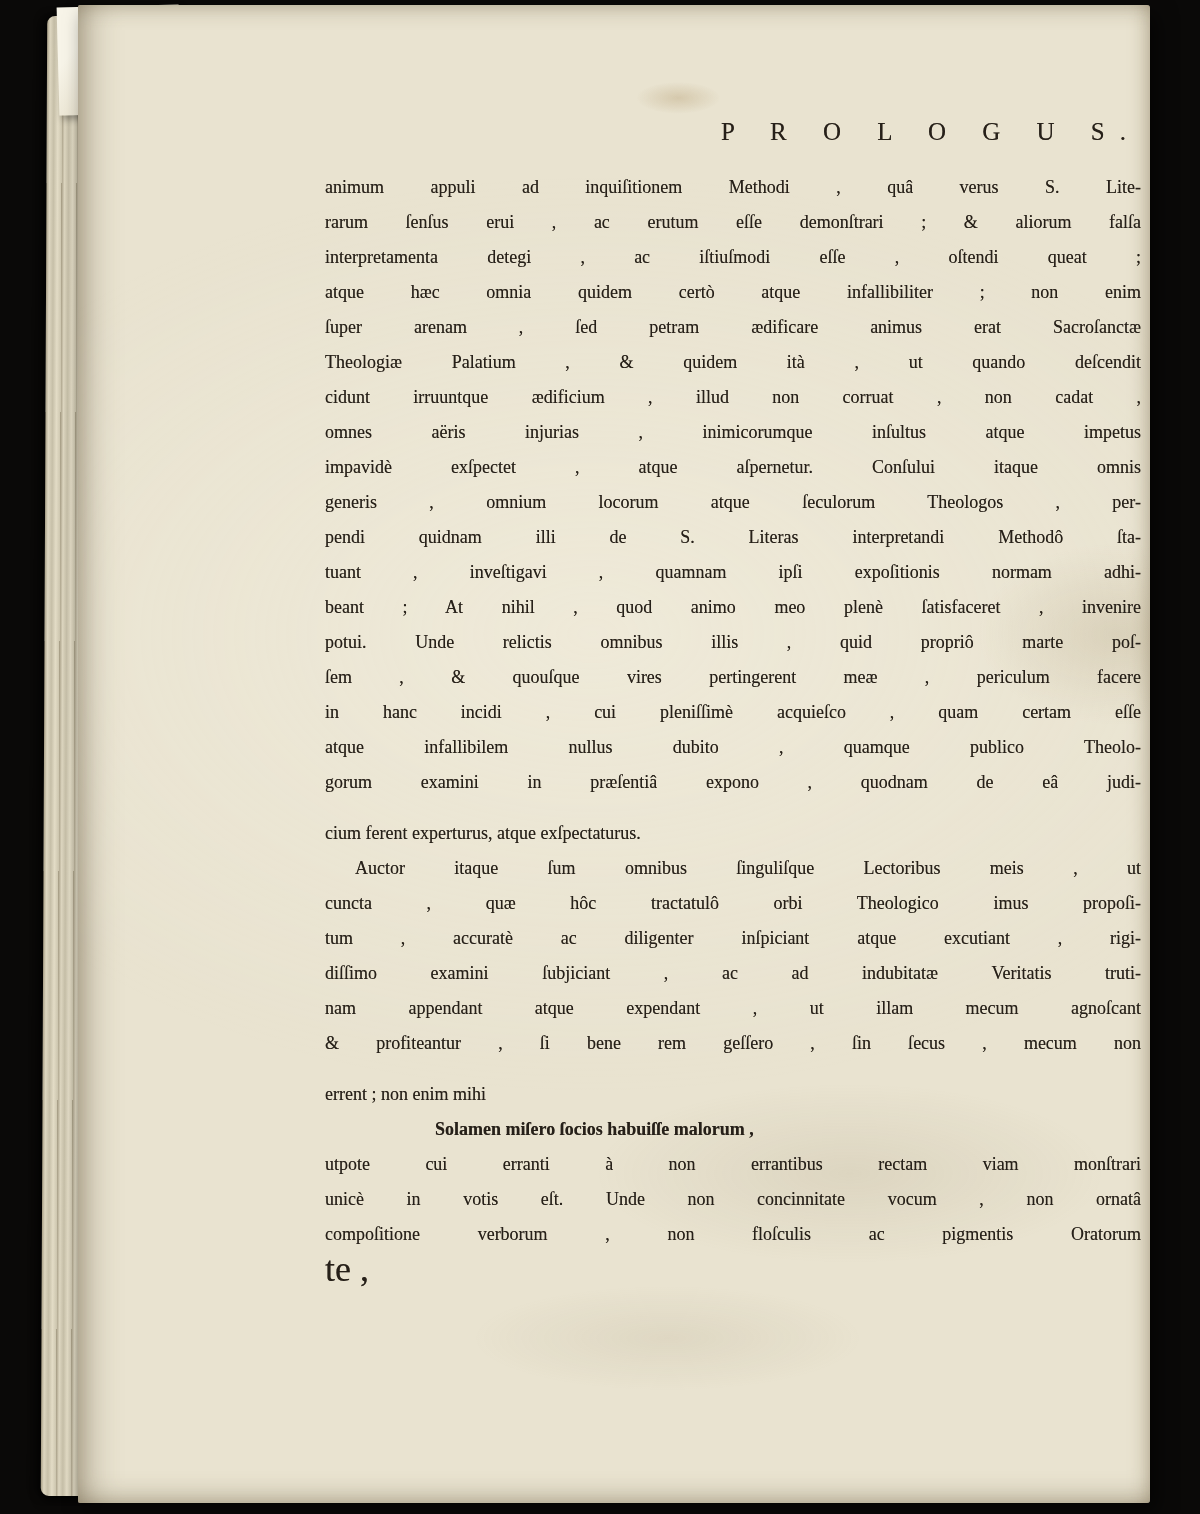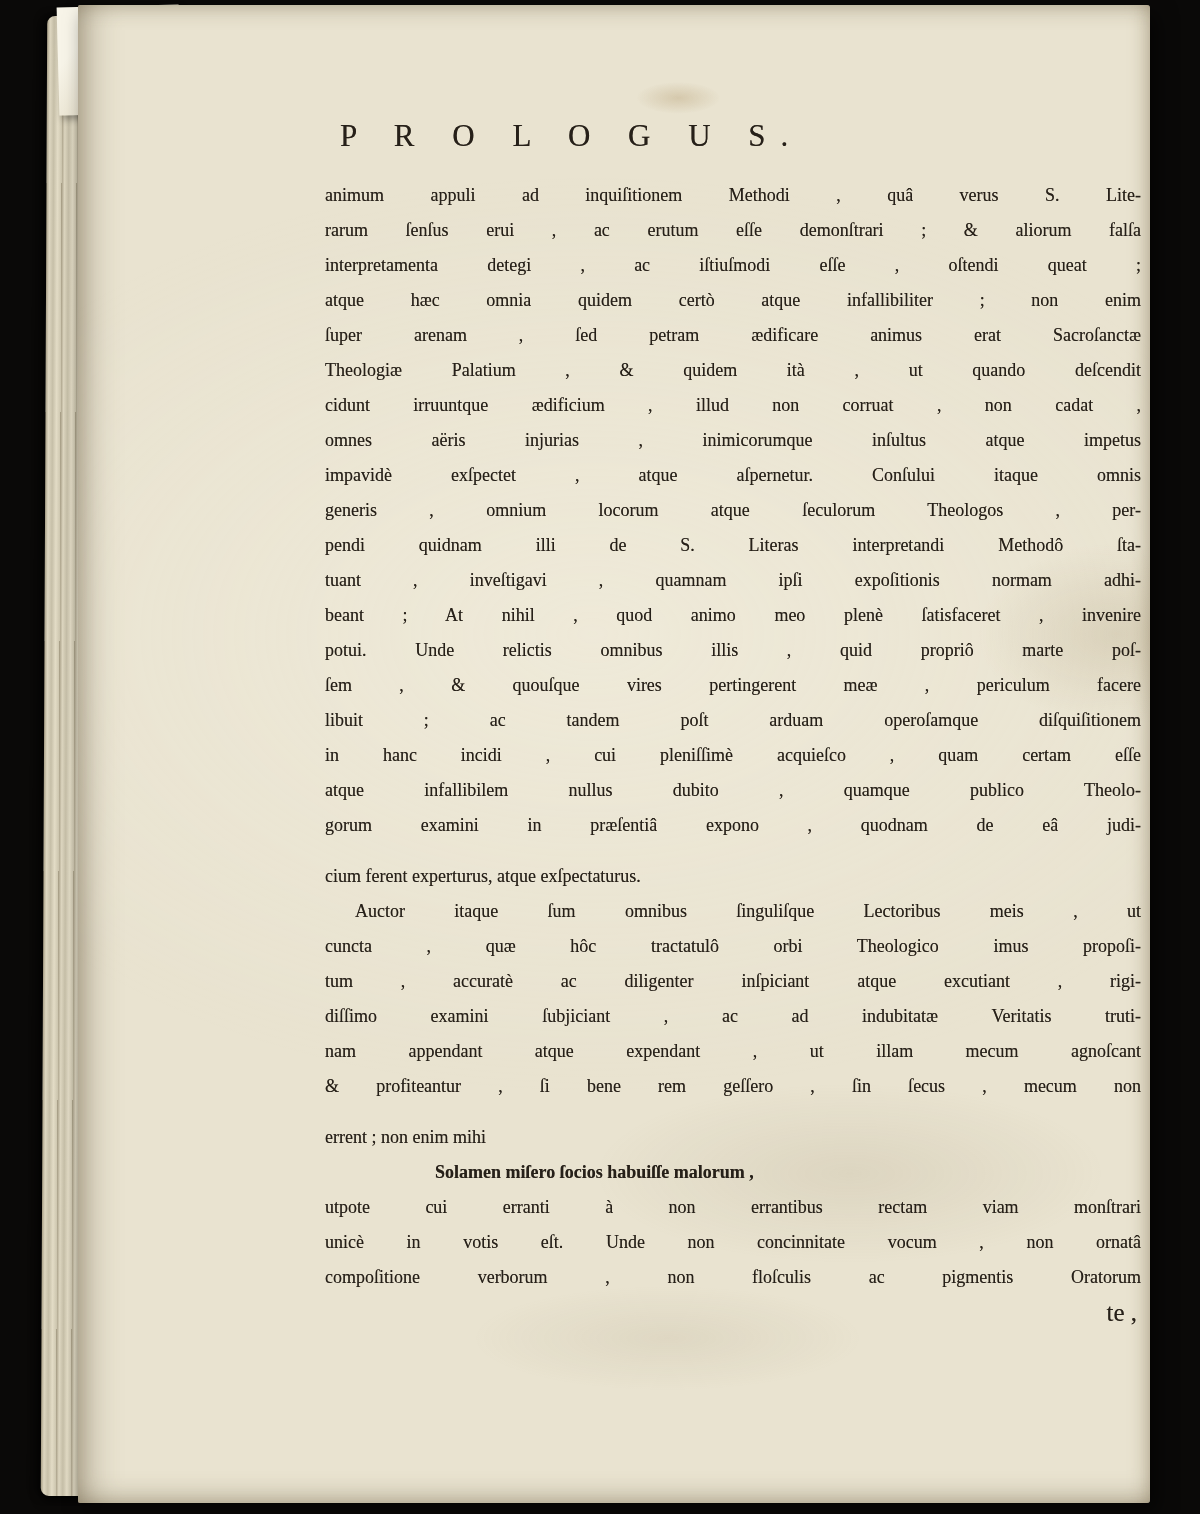--- a/index.html
+++ b/index.html
@@ -52,33 +52,33 @@
   }
 
   
   .content{
     position:absolute;left:325px;top:118px;width:816px;
     color:#262019;
     text-shadow:0 0 0.6px rgba(45,35,22,.55);
   }
   .heading{
     margin:0 0 24px 0;
-    font-size:31px;font-weight:400;
+    font-size:25px;font-weight:400;
     letter-spacing:15px;text-indent:15px;
-    text-align:left;
+    text-align:right;
   }
   .line{
     font-size:18px;line-height:35px;
     text-align:justify;text-align-last:justify;
   }
   .line.last{text-align-last:left;margin-top:16px;}
   .line.indent{text-indent:30px;}
   .line.verse{text-align:left;text-align-last:left;padding-left:110px;font-weight:bold;}
   .catchword{
-    font-size:25px;line-height:35px;text-align:right;
+    font-size:36px;line-height:35px;text-align:left;
     padding-right:4px;
   }
 </style>
 </head>
 <body>
 
 <div class="scan">
   <div class="edges"></div>
   <div class="curl"></div>
   <div class="page"></div>
@@ -94,21 +94,20 @@
         <div class="line">Theologiæ Palatium ,  &amp; quidem ità ,  ut quando deſcendit</div>
         <div class="line">cidunt irruuntque ædificium , illud non corruat , non cadat ,</div>
         <div class="line">omnes aëris injurias , inimicorumque inſultus atque impetus</div>
         <div class="line">impavidè exſpectet , atque aſpernetur.  Conſului itaque omnis</div>
         <div class="line">generis , omnium locorum atque ſeculorum Theologos , per-</div>
         <div class="line">pendi quidnam illi de S. Literas interpretandi Methodô ſta-</div>
         <div class="line">tuant , inveſtigavi , quamnam ipſi expoſitionis normam adhi-</div>
         <div class="line">beant ; At nihil , quod animo meo plenè ſatisfaceret , invenire</div>
         <div class="line">potui. Unde relictis omnibus illis , quid propriô marte poſ-</div>
         <div class="line">ſem , &amp; quouſque vires pertingerent meæ , periculum facere</div>
-        <div class="line">libuit ; ac tandem poſt arduam operoſamque diſquiſitionem</div>
         <div class="line">in hanc incidi , cui pleniſſimè acquieſco , quam certam eſſe</div>
         <div class="line">atque infallibilem nullus dubito , quamque publico Theolo-</div>
         <div class="line">gorum examini in præſentiâ expono , quodnam de eâ judi-</div>
         <div class="line last">cium ferent experturus, atque exſpectaturus.</div>
         <div class="line indent">Auctor itaque ſum omnibus ſinguliſque Lectoribus meis , ut</div>
         <div class="line">cuncta ,  quæ hôc tractatulô orbi Theologico imus propoſi-</div>
         <div class="line">tum , accuratè ac diligenter inſpiciant atque excutiant , rigi-</div>
         <div class="line">diſſimo examini ſubjiciant ,  ac ad indubitatæ Veritatis truti-</div>
         <div class="line">nam appendant atque expendant , ut illam mecum agnoſcant</div>
         <div class="line">&amp; profiteantur , ſi bene rem geſſero , ſin ſecus , mecum non</div>

